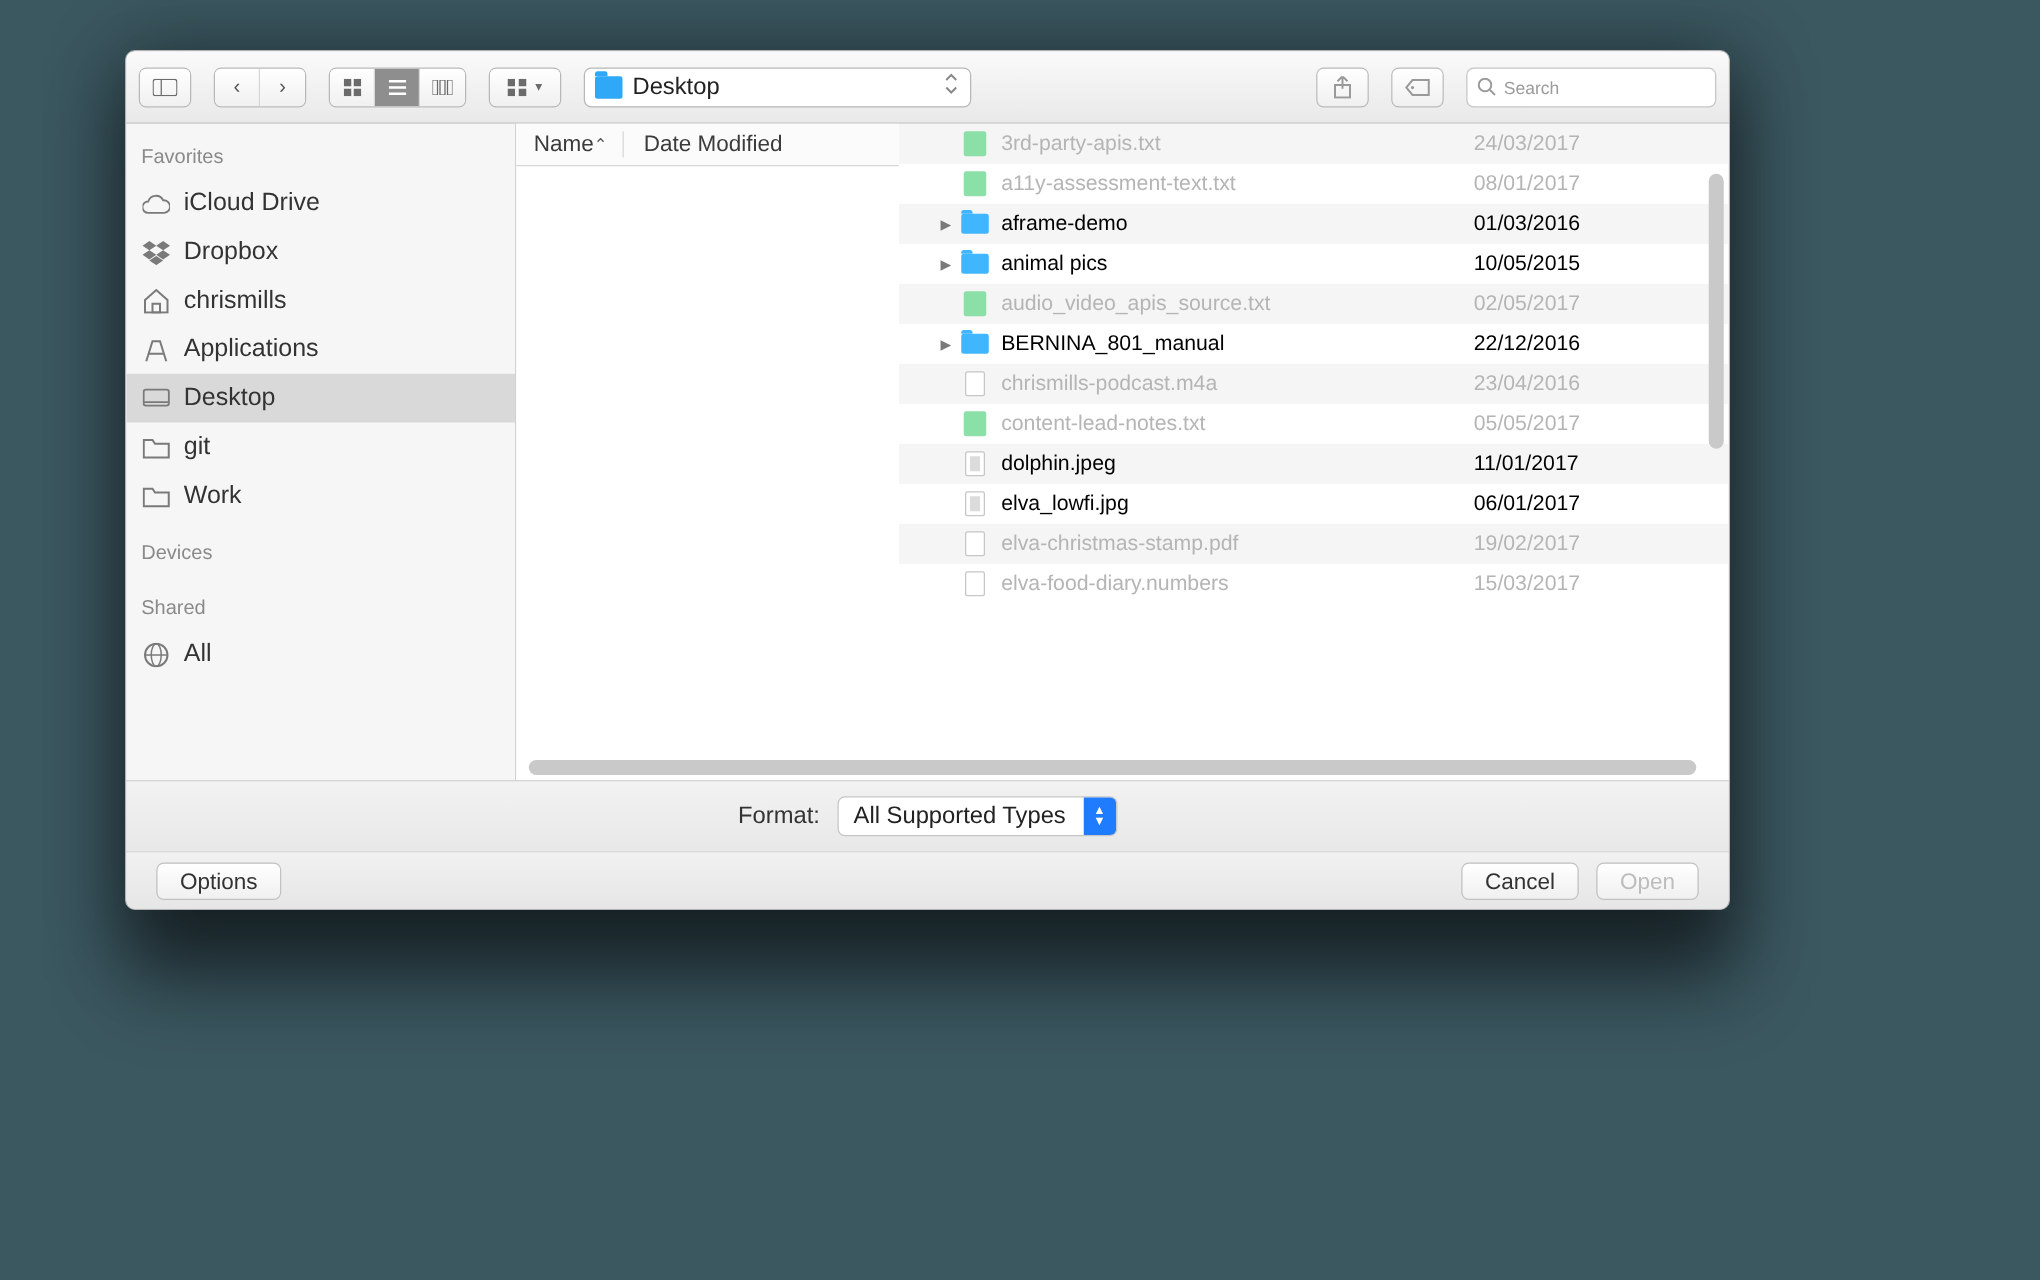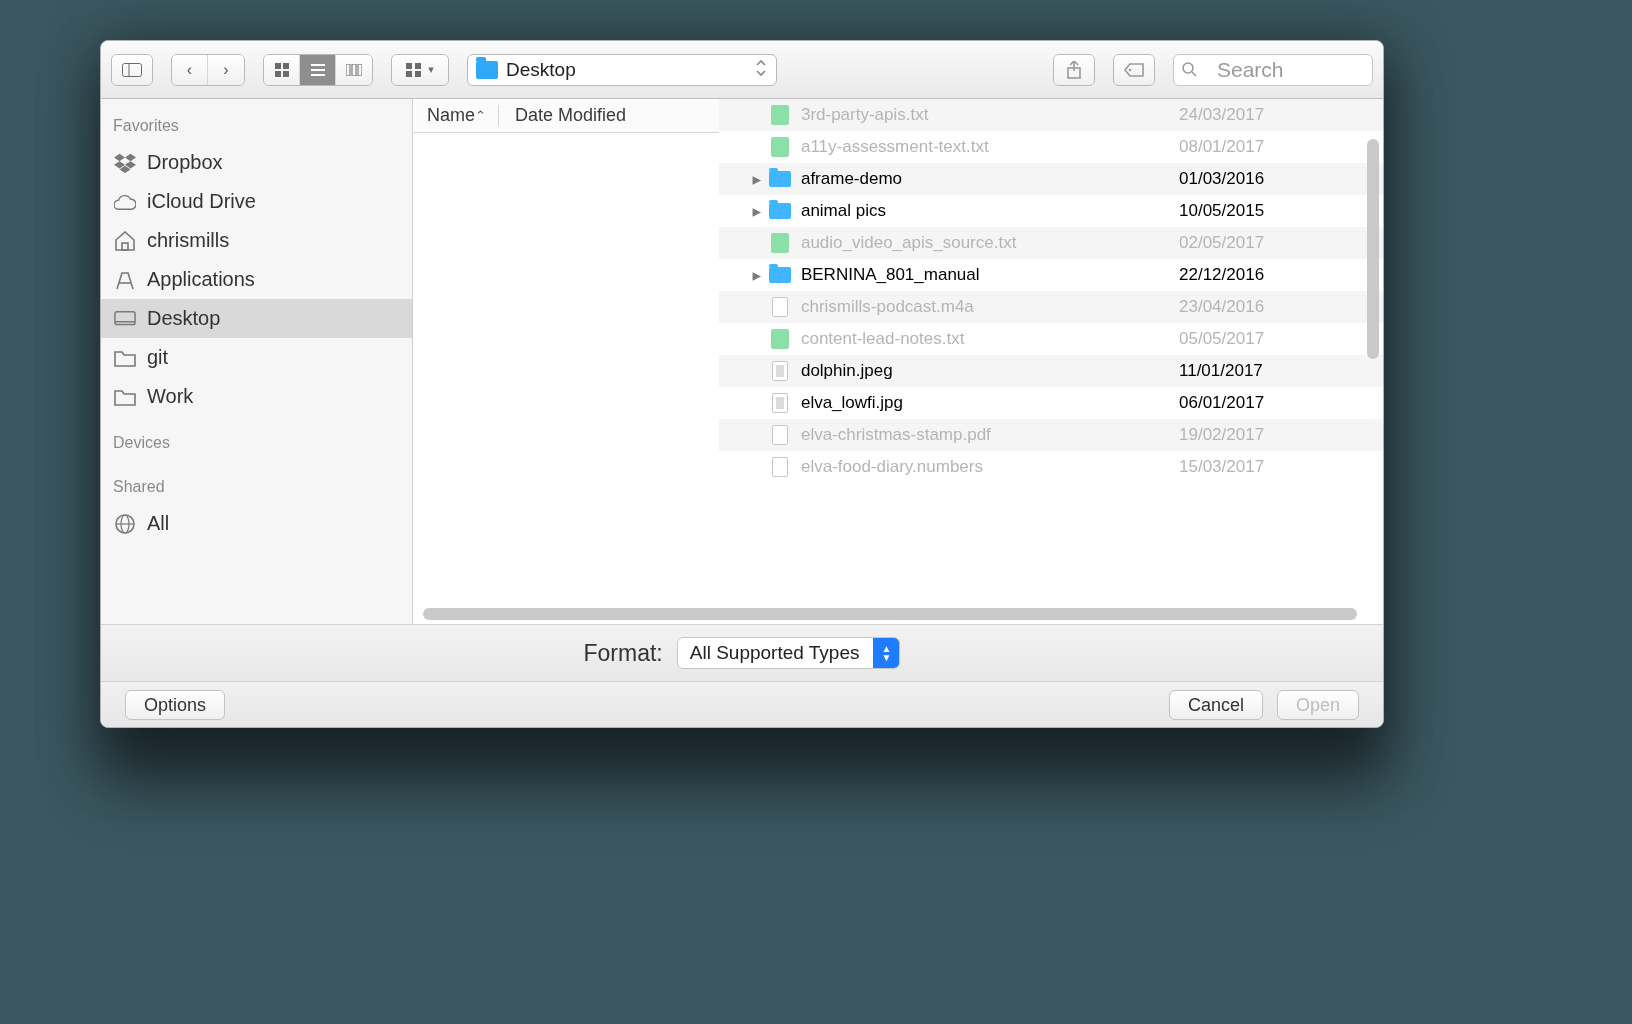--- a/index.html
+++ b/index.html
@@ -11,21 +11,21 @@
   .seg{display:flex;border:1px solid #b8b8b8;border-radius:6px;overflow:hidden;background:#fff}
   .seg .btn{width:40px;height:30px;display:flex;align-items:center;justify-content:center;background:linear-gradient(#ffffff,#f0f0f0);border-right:1px solid #d6d6d6;color:#555}
   .seg .btn:last-child{border-right:0}
   .seg .btn.active{background:#8e8e8e;color:#fff}
   .seg .btn.short{width:36px}
   .dropdown{display:flex;align-items:center;border:1px solid #b8b8b8;border-radius:6px;background:#fff;height:32px;padding:0 10px 0 8px;gap:8px;min-width:310px;justify-content:space-between}
   .dropdown .folder{display:flex;align-items:center;gap:8px;color:#222;font-size:19px}
   .dropdown .chev{color:#7b7b7b}
   .icon-folder-toolbar{width:22px;height:18px;background:#2ea8f7;border-radius:2px;position:relative}
   .icon-folder-toolbar:before{content:"";position:absolute;top:-4px;left:0;width:10px;height:4px;background:#2ea8f7;border-radius:2px 2px 0 0}
-  .search{flex:0 0 200px;height:32px;border:1px solid #c5c5c5;border-radius:6px;background:#fff;display:flex;align-items:center;padding:0 8px;gap:20px;color:#9b9b9b;font-size:21px}
+  .search{flex:0 0 200px;height:32px;border:1px solid #c5c5c5;border-radius:6px;background:#fff;display:flex;align-items:center;padding:0 8px;gap:6px;color:#9b9b9b;font-size:14px}
   
   .body{display:flex;height:525px}
   .sidebar{width:312px;background:#f6f6f6;border-right:1px solid #d2d2d2;font-size:20px;color:#333;overflow:hidden}
   .sb-head{color:#8a8a8a;font-size:16px;padding:18px 12px 8px}
   .sb-item{display:flex;align-items:center;gap:10px;padding:8px 12px;cursor:default}
   .sb-item.selected{background:#d9d9d9}
   .sb-icon{width:24px;height:20px;display:flex;align-items:center;justify-content:center;color:#7a7a7a}
   .sb-icon svg{width:22px;height:20px}
   .main{flex:1;display:flex;flex-direction:row;background:#fff;position:relative}
   .cols{height:34px;border-bottom:1px solid #d7d7d7;display:flex;align-items:center;font-size:18px;color:#3b3b3b;background:#fbfbfb}
@@ -42,21 +42,21 @@
   .icon-folderblue{width:22px;height:16px;background:#3fb6ff;border-radius:2px;position:relative}
   .icon-folderblue:before{content:"";position:absolute;top:-3px;left:0;width:9px;height:3px;background:#3fb6ff;border-radius:2px 2px 0 0}
   .icon-atom{width:18px;height:20px;background:#8ae0a6;border-radius:2px}
   .icon-doc{width:16px;height:20px;border:1px solid #c6c6c6;background:#fff;border-radius:2px}
   .icon-jpeg{width:16px;height:20px;border:1px solid #c6c6c6;background:#fff;border-radius:2px;position:relative}
   .icon-jpeg:after{content:"";position:absolute;inset:3px;background:#dcdcdc}
   .hscroll{position:absolute;left:10px;right:26px;bottom:4px;height:12px;background:#c9c9c9;border-radius:6px}
   .vscroll{position:absolute;right:4px;top:40px;width:12px;height:220px;background:#c9c9c9;border-radius:6px}
   
   .formatbar{height:58px;display:flex;align-items:center;justify-content:center;gap:14px;background:linear-gradient(#f2f2f2,#e8e8e8);border-top:1px solid #d3d3d3;border-bottom:1px solid #d3d3d3}
-  .formatbar .lbl{font-size:23px;color:#333}
+  .formatbar .lbl{font-size:19px;color:#333}
   .select{height:32px;border:1px solid #c6c6c6;border-radius:6px;background:#fff;display:flex;align-items:center;padding:0 0 0 12px;font-size:19px;color:#222;overflow:hidden}
   .select .arrows{width:26px;height:32px;background:#1f7cff;margin-left:14px;display:flex;flex-direction:column;align-items:center;justify-content:center;gap:0;color:#fff;font-size:10px;line-height:9px}
   
   .footer{height:46px;display:flex;align-items:center;justify-content:space-between;padding:0 24px;background:linear-gradient(#f1f1f1,#e6e6e6)}
   .macbtn{height:30px;padding:0 18px;border:1px solid #c2c2c2;border-radius:6px;background:linear-gradient(#ffffff,#f0f0f0);font-size:18px;color:#333;display:inline-flex;align-items:center}
   .macbtn.disabled{color:#bdbdbd}
   .right-btns{display:flex;gap:14px}
   .sort-caret{font-size:13px;color:#5b5b5b}
 </style>
 </head>
@@ -154,33 +154,33 @@
       <span>Search</span>
     </div>
   </div>
 
   <div class="body">
 
     <div class="sidebar" id="sidebar">
         <div class="sb-head">Favorites</div>
         <div class="sb-item">
           <span class="sb-icon">
+            <svg viewBox="0 0 24 16">
+              <path d="M19 16 H5 a5 5 0 0 1 0-10 a7 7 0 0 1 13-1 a4.5 4.5 0 0 1 1 11 Z" fill="none" stroke="#7a7a7a" stroke-width="1.6"></path>
+            </svg>
+          </span>
+          <span>iCloud Drive</span>
+        </div>
+        <div class="sb-item">
+          <span class="sb-icon">
             <svg viewBox="0 0 24 20">
               <path d="M6 0 L12 4 L6 8 L0 4 Z M18 0 L24 4 L18 8 L12 4 Z M6 8 L12 12 L6 16 L0 12 Z M18 8 L24 12 L18 16 L12 12 Z M6 17 L12 13 L18 17 L12 21 Z" fill="#7a7a7a"></path>
             </svg>
           </span>
           <span>Dropbox</span>
-        </div>
-        <div class="sb-item">
-          <span class="sb-icon">
-            <svg viewBox="0 0 24 16">
-              <path d="M19 16 H5 a5 5 0 0 1 0-10 a7 7 0 0 1 13-1 a4.5 4.5 0 0 1 1 11 Z" fill="none" stroke="#7a7a7a" stroke-width="1.6"></path>
-            </svg>
-          </span>
-          <span>iCloud Drive</span>
         </div>
         <div class="sb-item">
           <span class="sb-icon">
             <svg viewBox="0 0 22 20">
               <path d="M2 9 L11 1 L20 9 V19 H2 Z" fill="none" stroke="#7a7a7a" stroke-width="1.6"></path>
               <rect x="8" y="12" width="6" height="7" fill="none" stroke="#7a7a7a" stroke-width="1.6"></rect>
             </svg>
           </span>
           <span>chrismills</span>
         </div>

